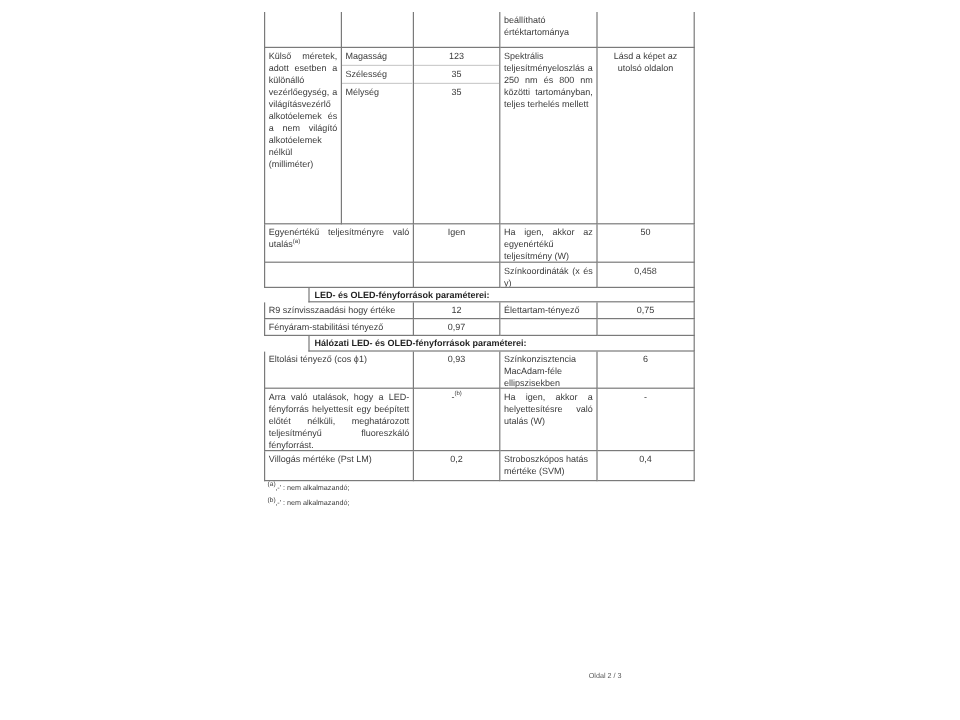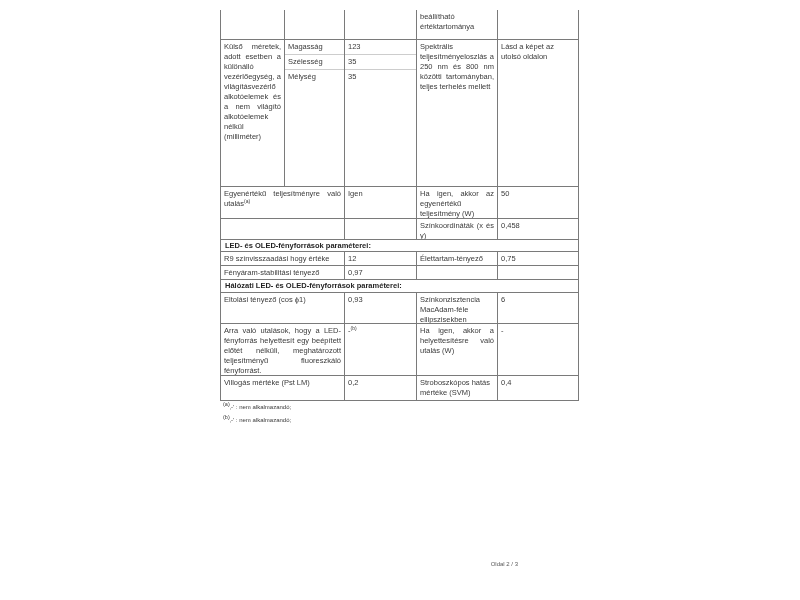--- a/index.html
+++ b/index.html
@@ -37,22 +37,23 @@
   .hdr {
     grid-column: 1 / -1;
     font-weight: bold;
     color: var(--header_text);
     padding: 1px 4px;
     border-left: 1px solid var(--border);
     border-right: 1px solid var(--border);
     border-bottom: 1px solid var(--border);
     line-height: 10px;
     overflow: hidden;
+    margin-left: 37px;
   }
-  .ctr { }
+  .ctr { text-align: center; }
   .just { text-align: justify; }
   .nopad { padding: 0; }
   .srow {
     height: 15px;
     padding: 2px 3px 0 3px;
     border-bottom: 1px solid var(--border_light);
     overflow: hidden;
   }
   .srow.nb { border-bottom: none; }
   sup { font-size: 5px; vertical-align: super; line-height: 0; }

